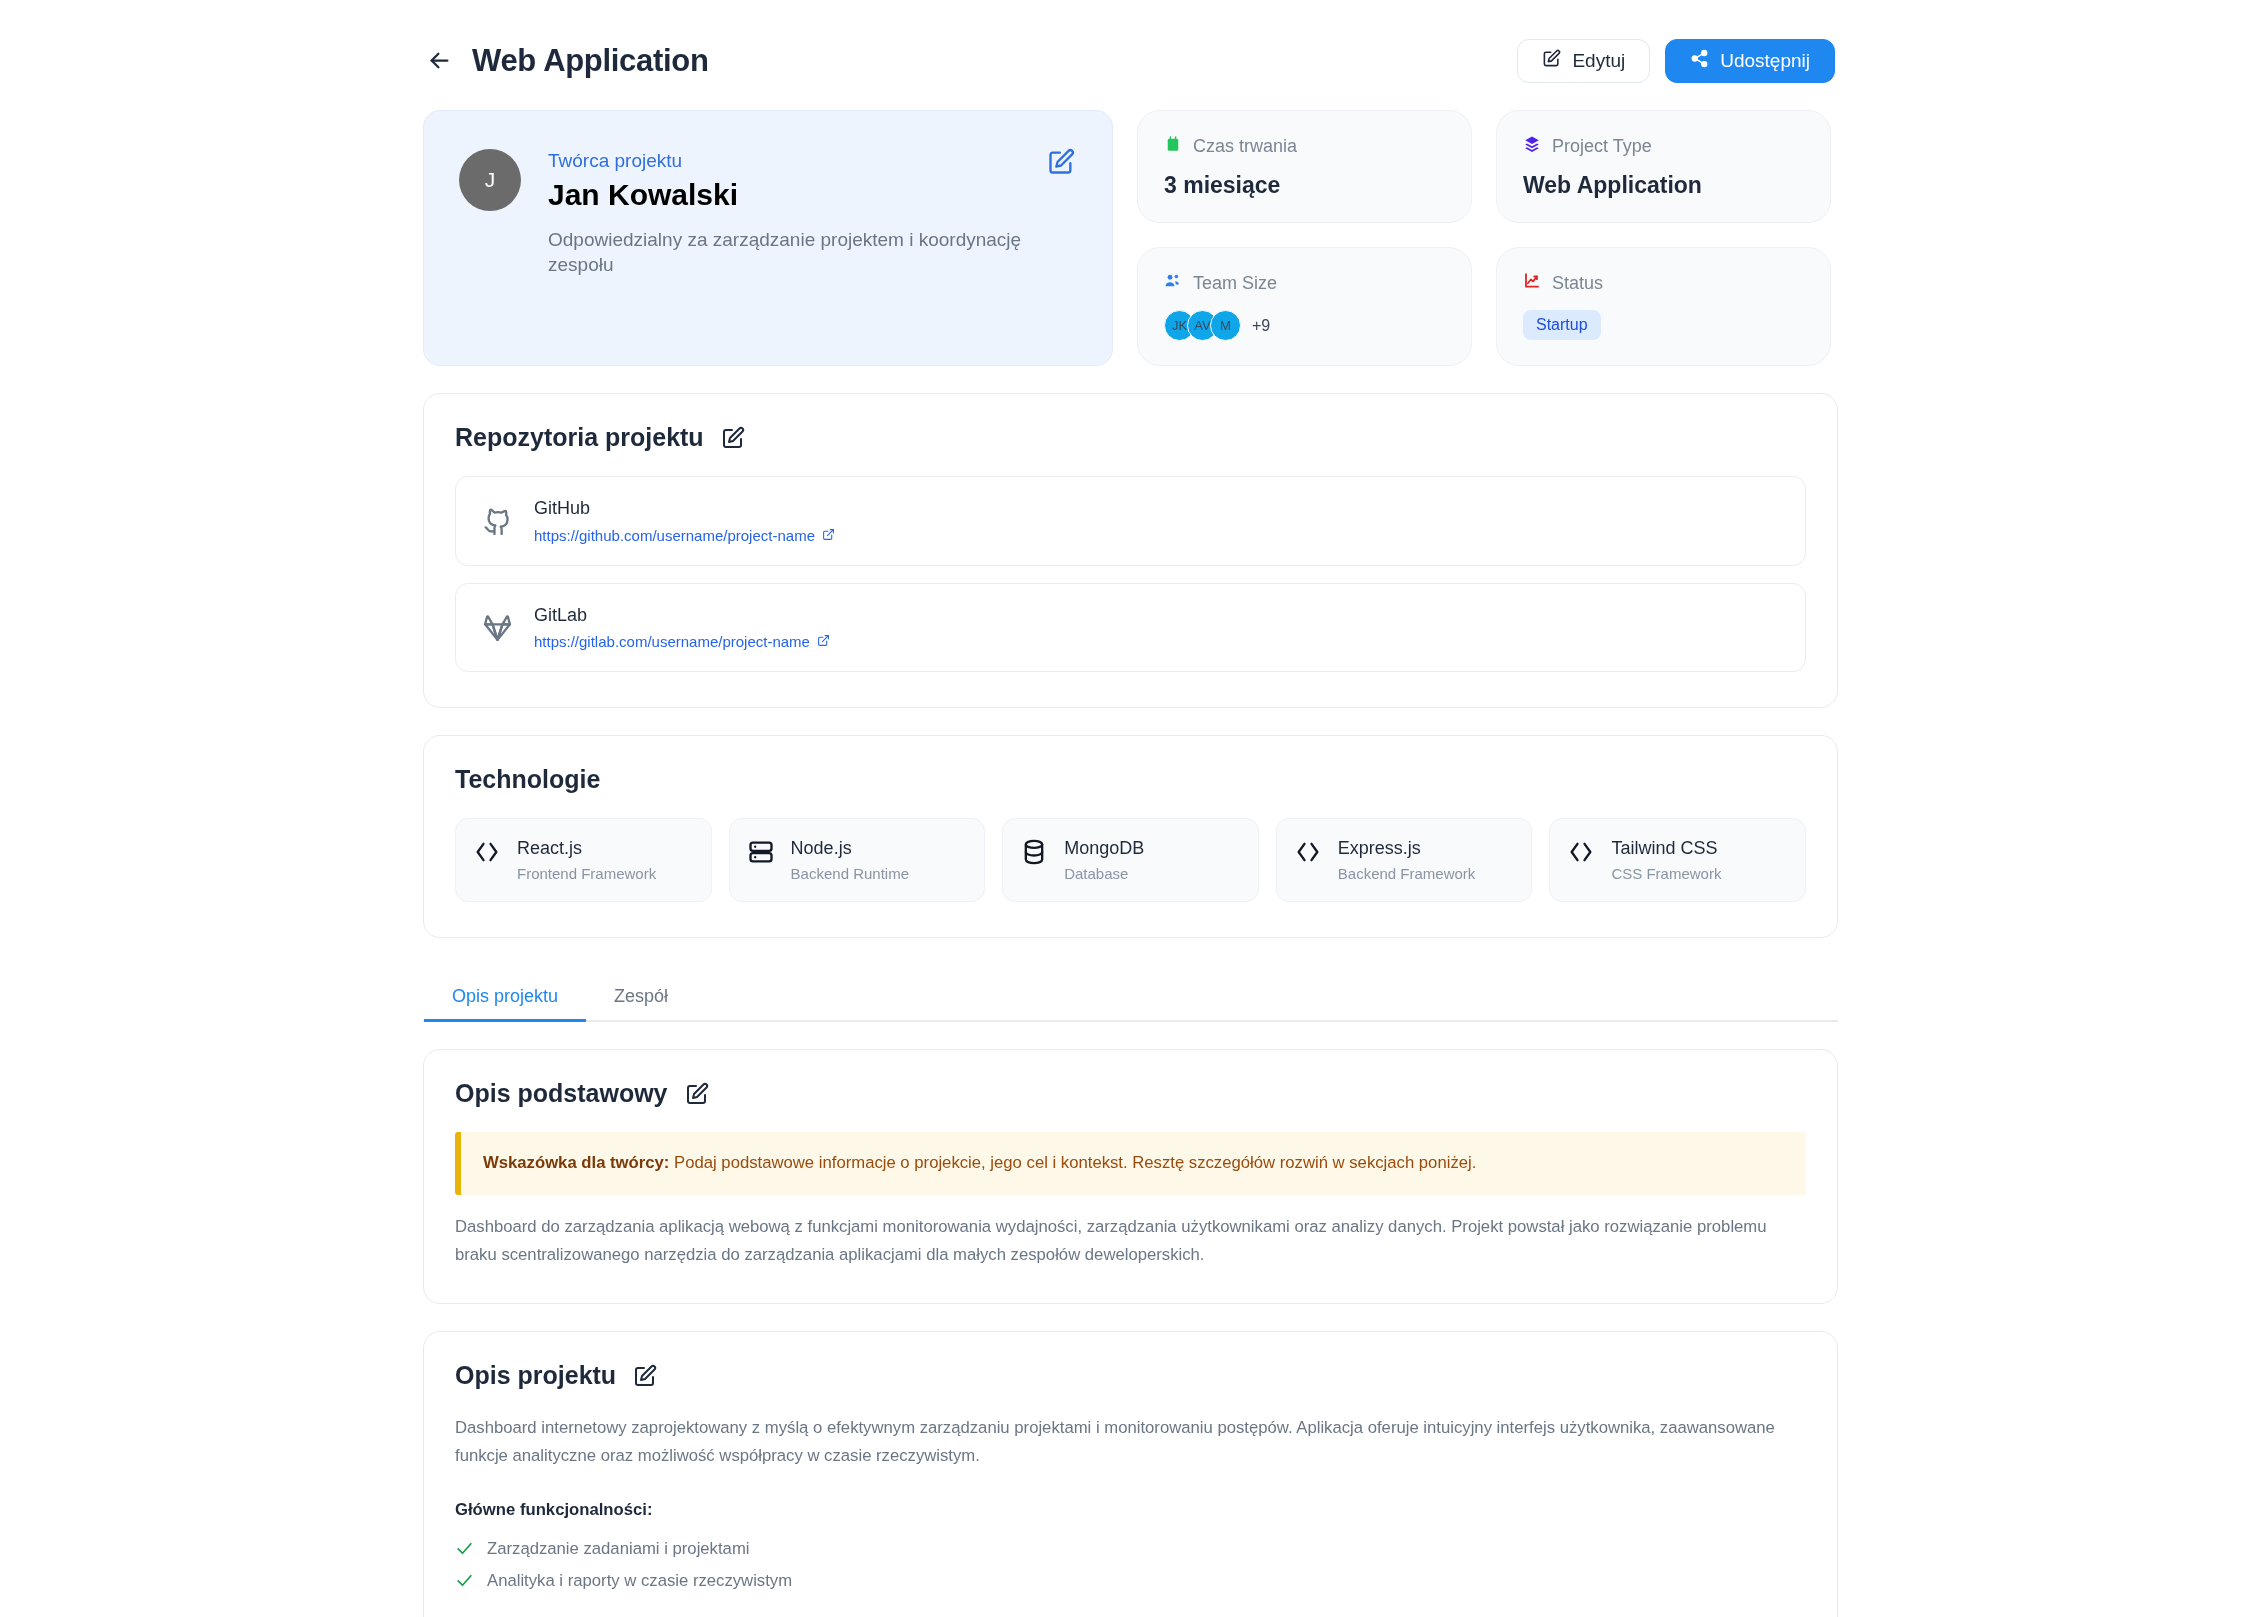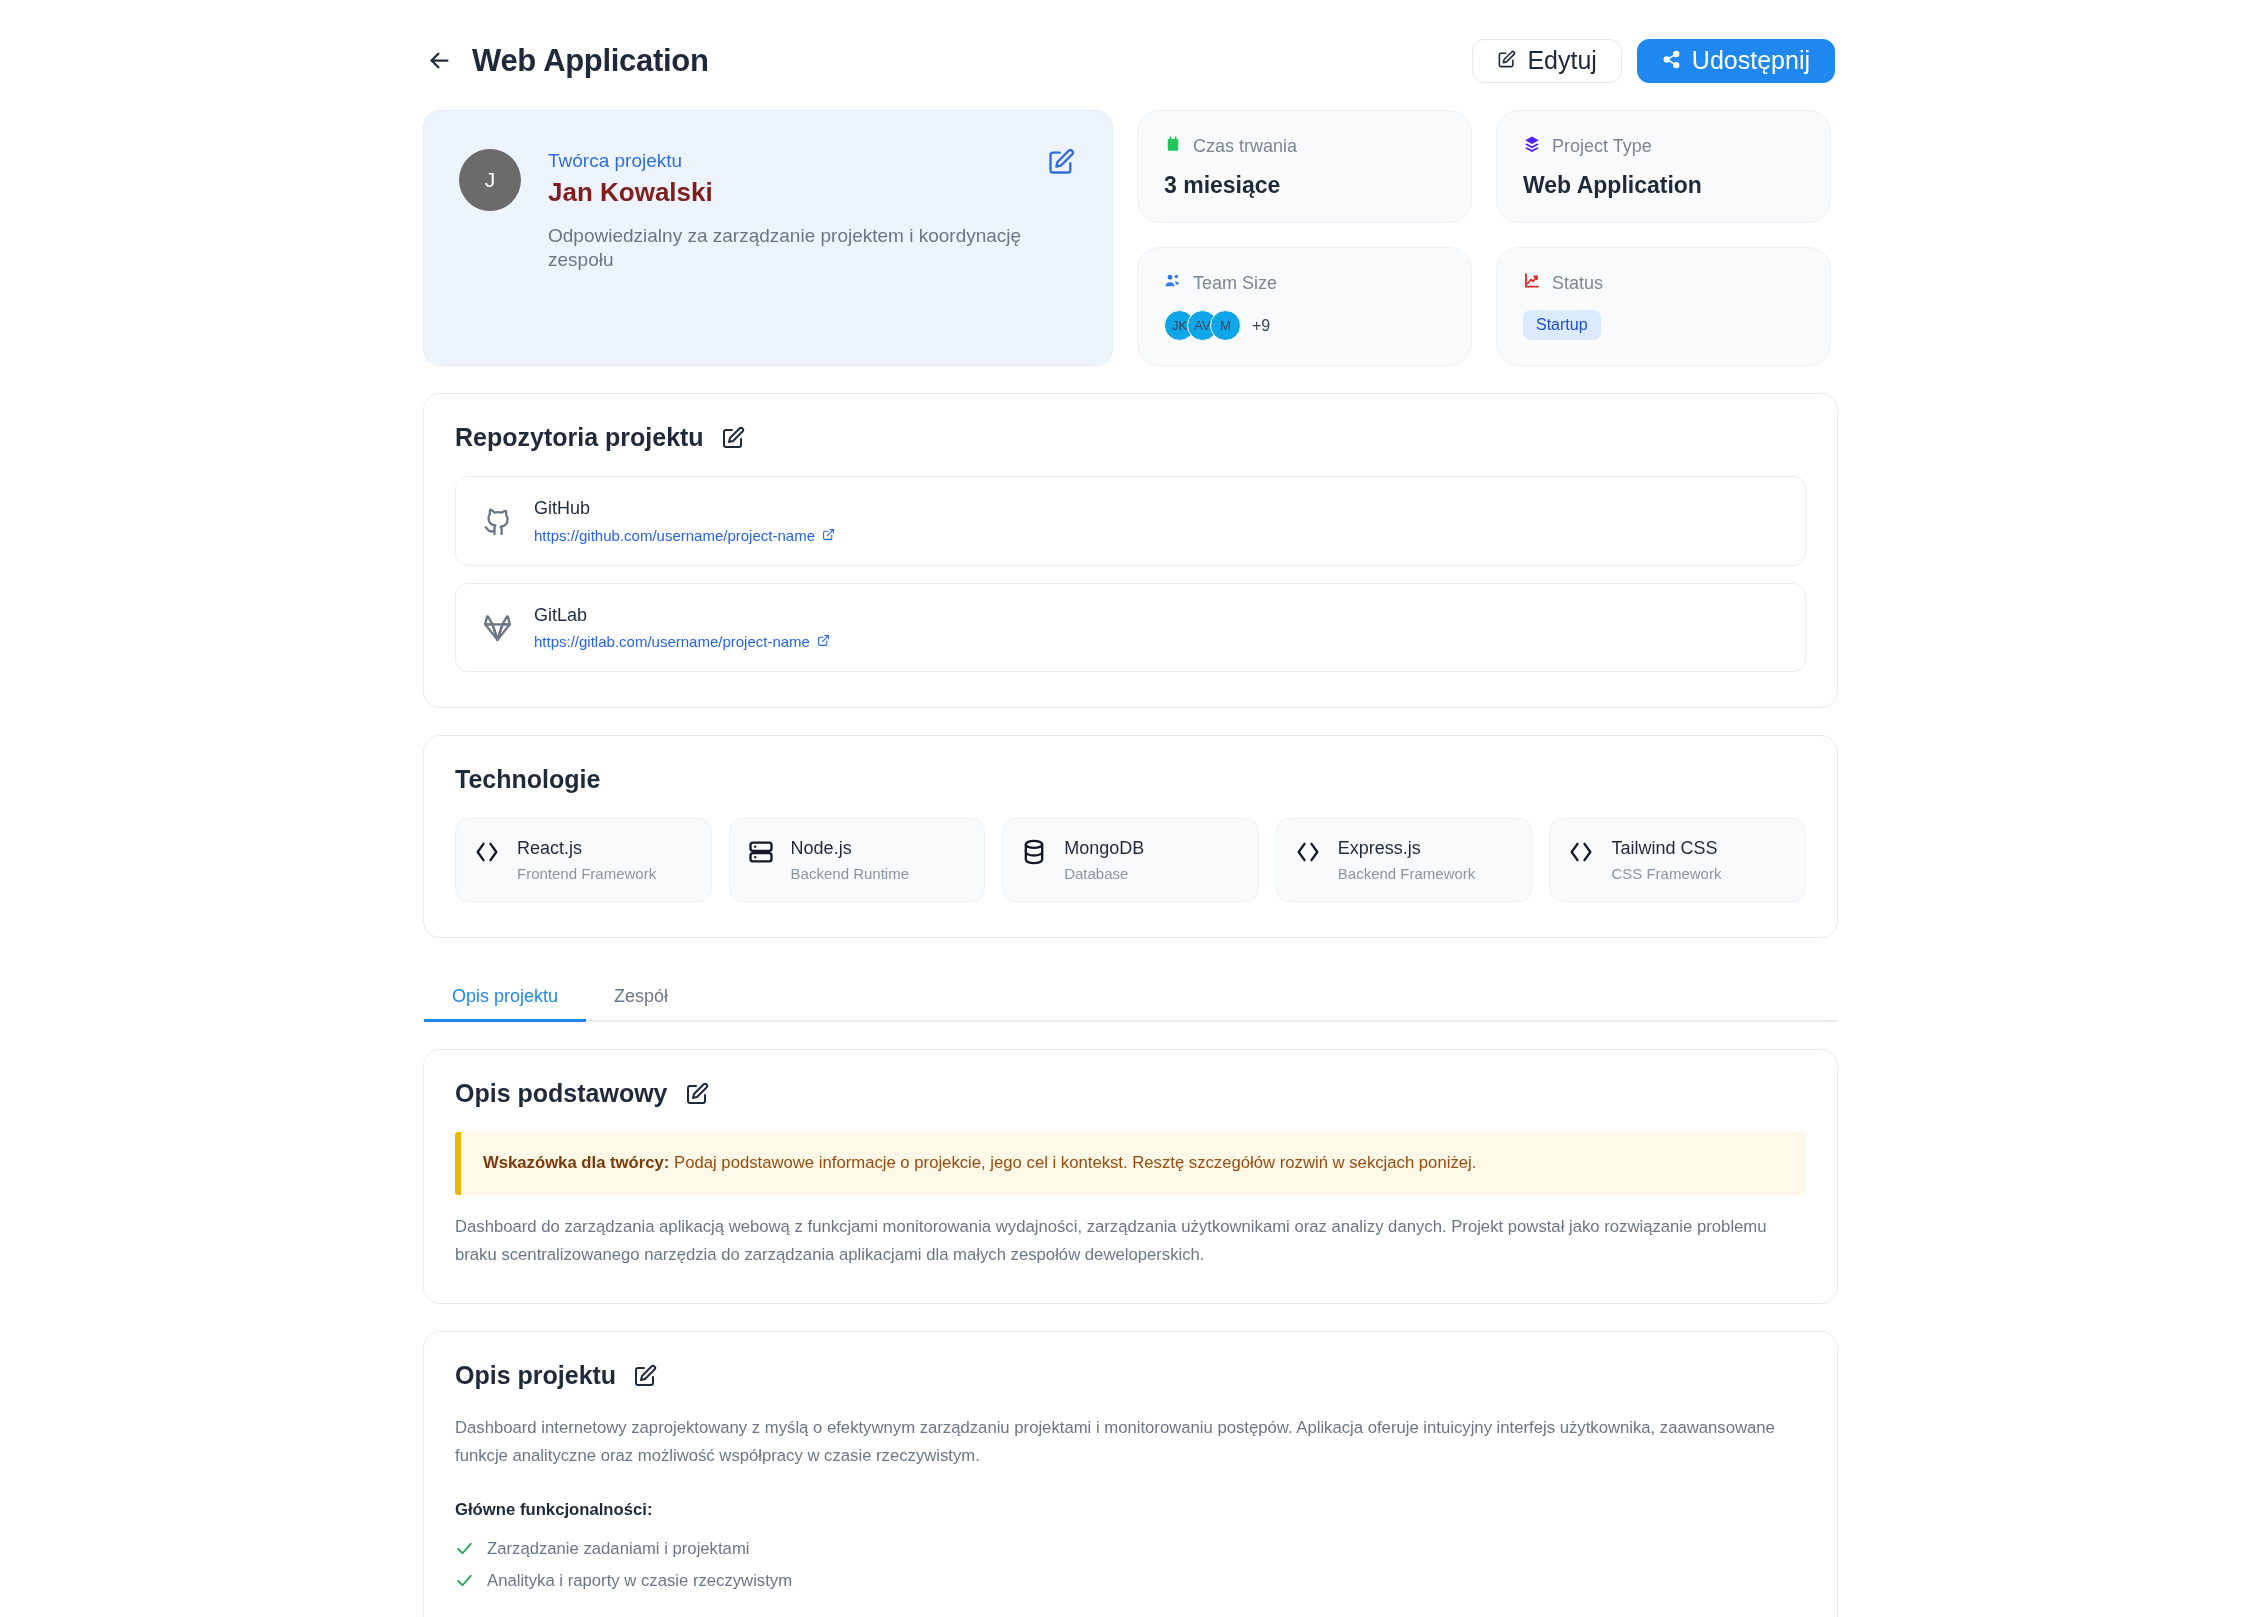--- a/index.html
+++ b/index.html
@@ -42,21 +42,21 @@
     font-weight: 700;
     color: #1e293b;
     letter-spacing: -0.3px;
     line-height: 1;
   }
   .header-actions { display: flex; align-items: center; gap: 15px; }
   .btn {
     display: inline-flex; align-items: center; gap: 11px;
     height: 44px; padding: 0 24px;
     border-radius: 12px;
-    font-size: 25px; font-weight: 500;
+    font-size: 19px; font-weight: 500;
     cursor: pointer;
     white-space: nowrap;
   }
   .btn-secondary {
     background: #ffffff;
     border: 1.5px solid #e2e8f0;
     color: #1e293b;
   }
   .btn-primary {
     background: #1e88f0;
@@ -84,21 +84,21 @@
     width: 62px; height: 62px; border-radius: 50%;
     background: #6b6b6b; color: #ffffff;
     display: flex; align-items: center; justify-content: center;
     font-size: 21px; font-weight: 500;
     flex: 0 0 auto;
   }
   .creator-role {
     font-size: 19px; color: #2f6fdc; font-weight: 500; line-height: 1.25;
   }
   .creator-name {
-    font-size: 26px; font-weight: 700; color: #7f1d1d;
+    font-size: 30px; font-weight: 700; color: #000000;
     margin-top: 5px; line-height: 1.15;
   }
   .creator-desc {
     font-size: 19px; color: #6b7685; margin-top: 16px; line-height: 1.3;
   }
   .edit-icon-corner {
     position: absolute; top: 37px; right: 37px;
     color: #2f6fdc; cursor: pointer;
     width: 28px; height: 28px;
   }

